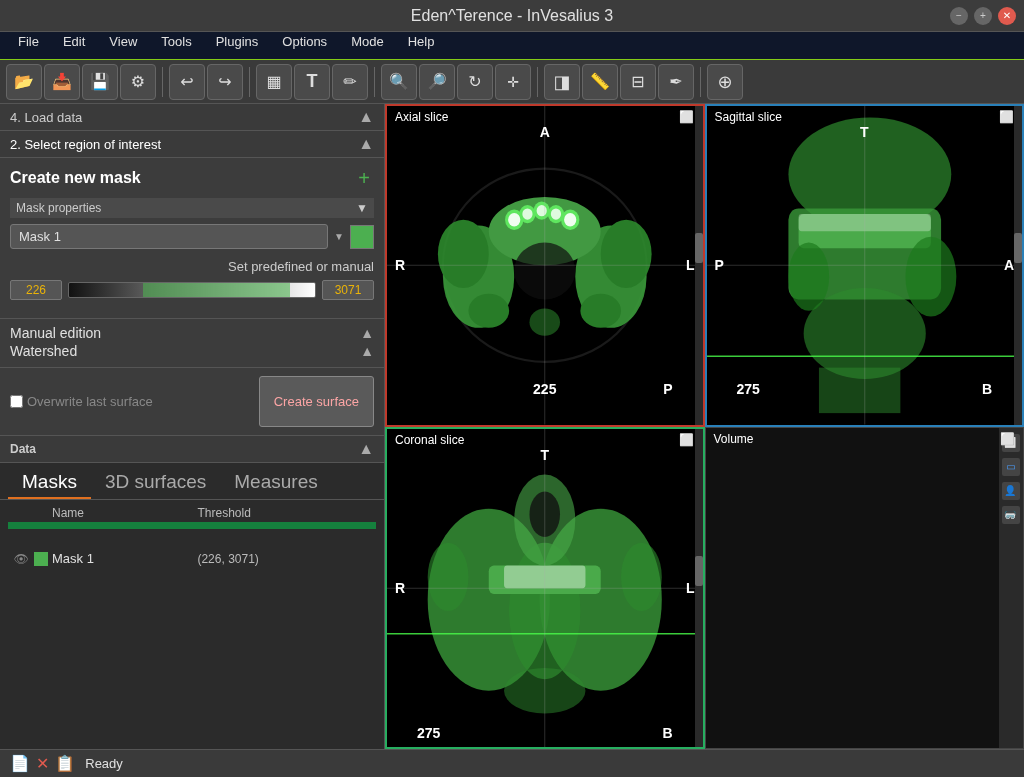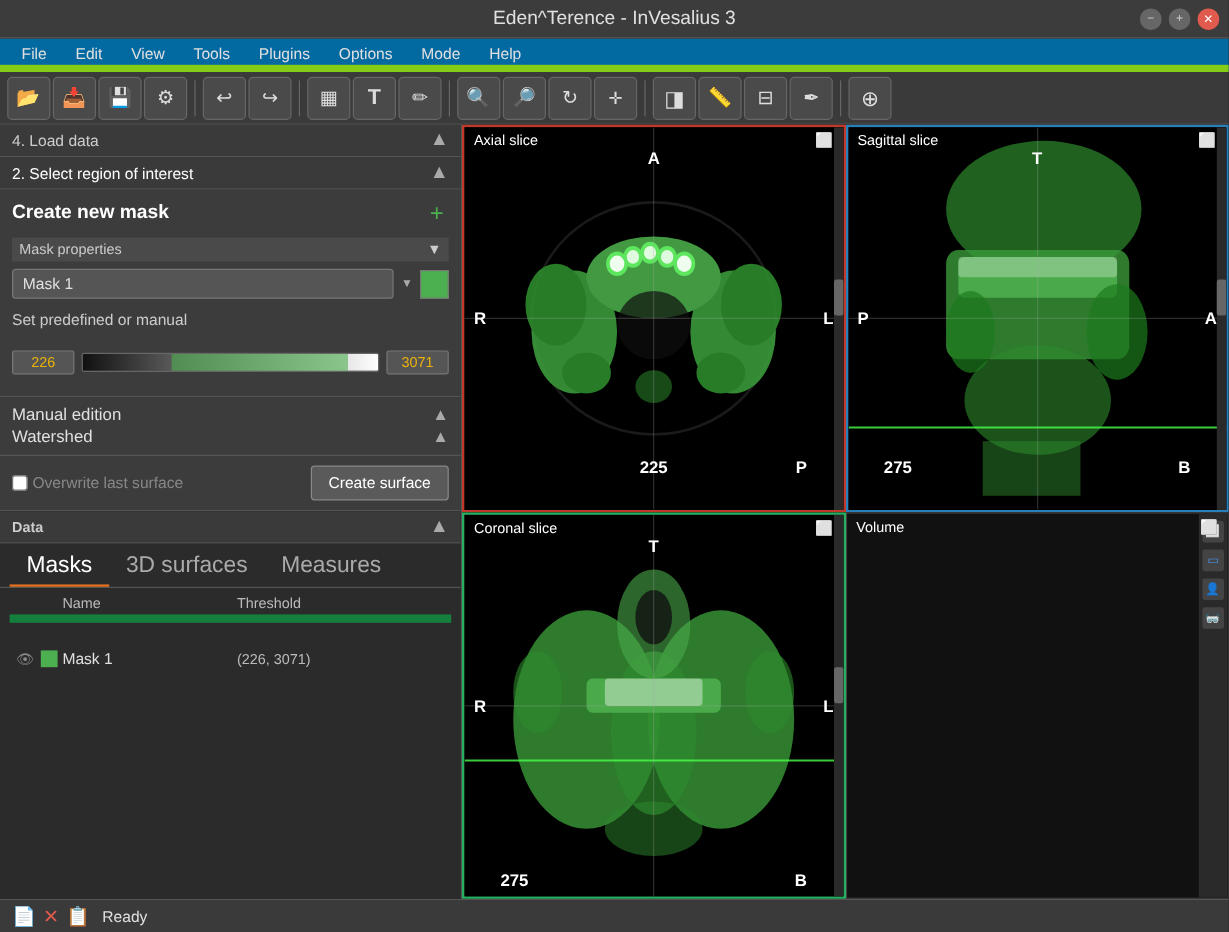--- a/index.html
+++ b/index.html
@@ -41,27 +41,27 @@
       display: flex; align-items: center; justify-content: center;
       font-size: 10px; cursor: pointer;
       border: none;
     }
     .win-btn.minimize { background: #666; color: #ccc; }
     .win-btn.maximize { background: #666; color: #ccc; }
     .win-btn.close { background: #e05a4e; color: #fff; }
 
     
     #menubar {
-      background: #0369a1;
+      background: #0f172a;
       height: 28px;
       display: flex;
-      align-items: flex-end;
+      align-items: flex-start;
       padding: 0 8px;
       gap: 4px;
-      border-bottom: 6px solid #84cc16;
+      border-bottom: 1px solid #84cc16;
     }
     .menu-item {
       padding: 2px 10px;
       cursor: pointer;
       color: #e0e0e0;
       font-size: 13px;
       border-radius: 3px;
     }
 
     
@@ -187,21 +187,22 @@
       flex-shrink: 0;
     }
     .dropdown-arrow {
       color: #aaa;
       font-size: 10px;
     }
 
     .predefined-label {
       color: #ccc;
       font-size: 13px;
-      margin-bottom: 18px;
+      margin-bottom: 6px;
+      text-align: right;
     }
     .bone-dropdown {
       width: 100%;
       background: #555;
       border: 1px solid #777;
       color: #e0e0e0;
       padding: 4px 8px;
       font-size: 13px;
       border-radius: 3px;
       appearance: none;
@@ -287,22 +288,22 @@
       display: flex;
       align-items: center;
       gap: 4px;
       color: #888;
       font-size: 13px;
     }
     .overwrite-check input { margin: 0; }
     .create-surface-btn {
       background: #5a5a5a;
       border: 1px solid #888;
-      color: #ffffff;
-      padding: 6px 14px;
+      color: #fca5a5;
+      padding: 17px 14px;
       font-size: 13px;
       border-radius: 3px;
       cursor: pointer;
       margin-left: auto;
     }
 
     
     #data-section {
       flex: 1;
       background: #2b2b2b;

